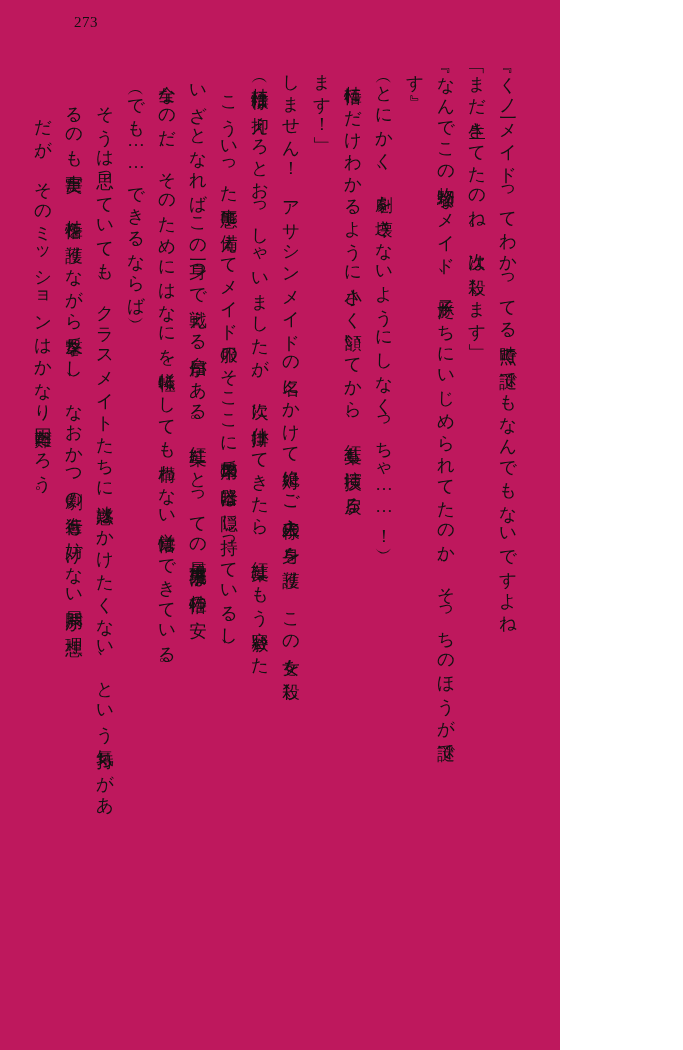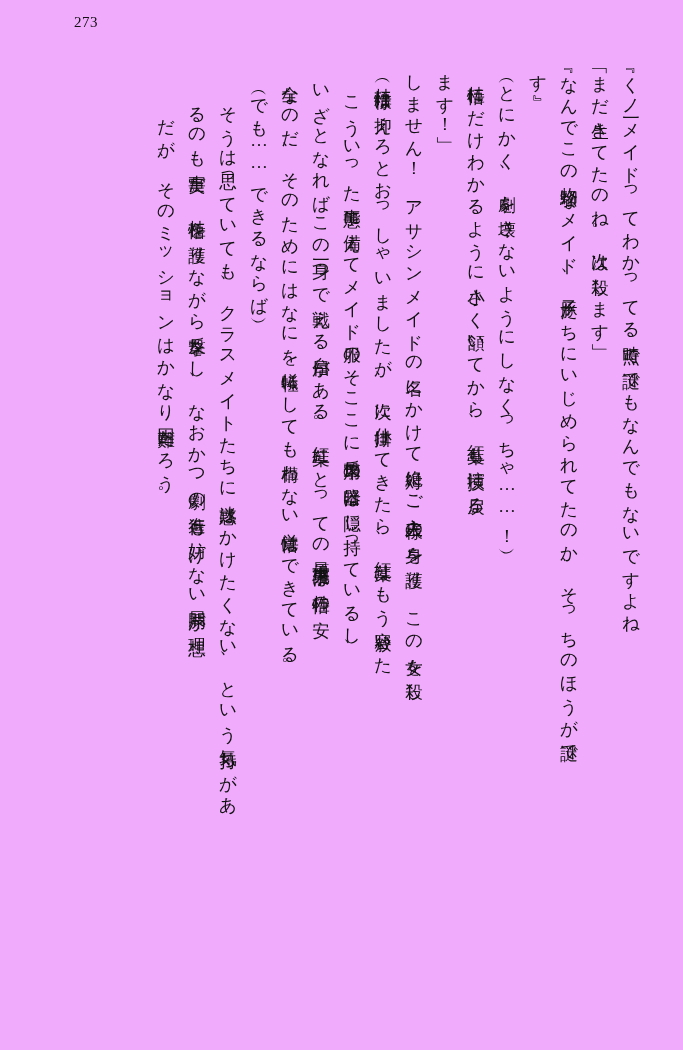--- a/index.html
+++ b/index.html
@@ -6,23 +6,23 @@
     margin: 0;
     padding: 0;
     background: #ffffff;
   }
   body {
     font-family: "Liberation Serif", "DejaVu Serif", serif;
     color: #1a1a1a;
   }
   #page {
     position: relative;
-    width: 683px;
+    width: 560px;
     height: 1050px;
-    background: #f0abfc;
+    background: #be185d;
     overflow: hidden;
     box-sizing: border-box;
   }
   
   .page-number {
     position: absolute;
     top: 14px;
     left: 74px;
     font-size: 15px;
     letter-spacing: 0.5px;

